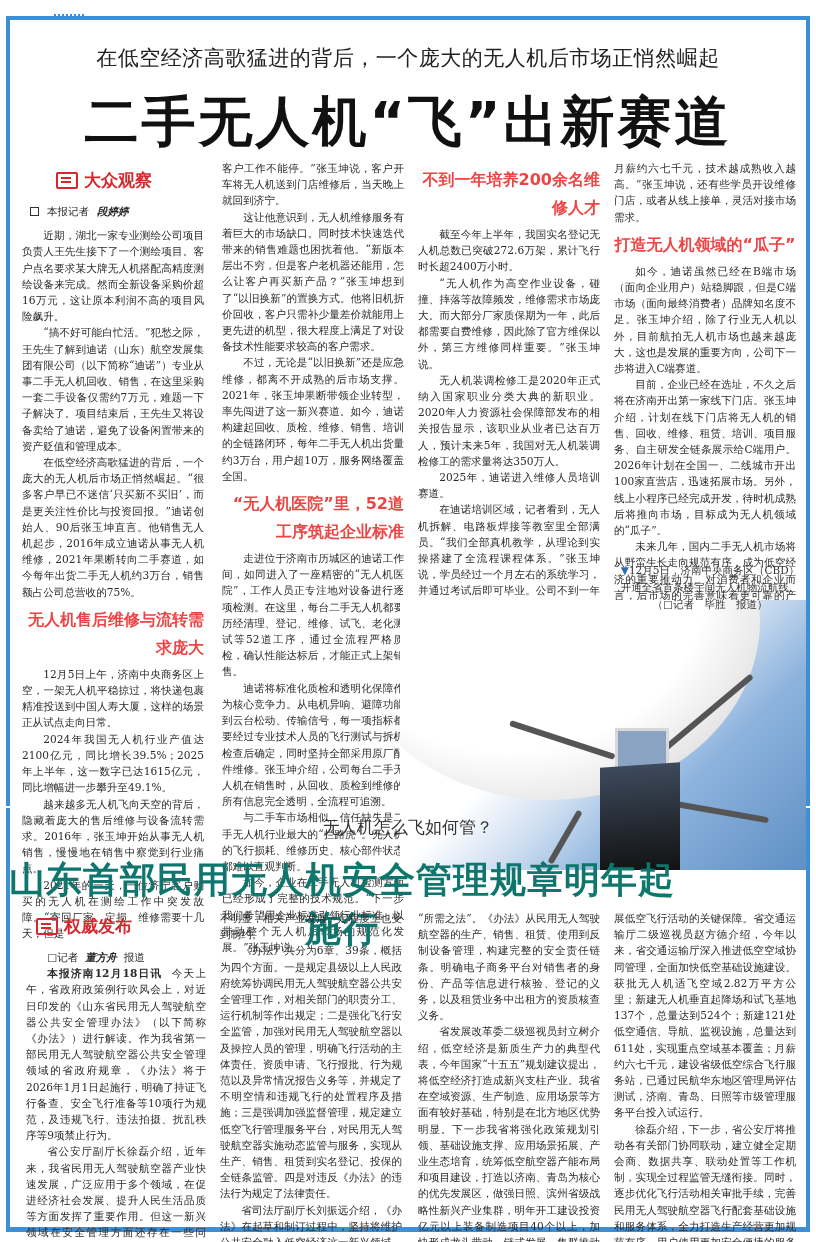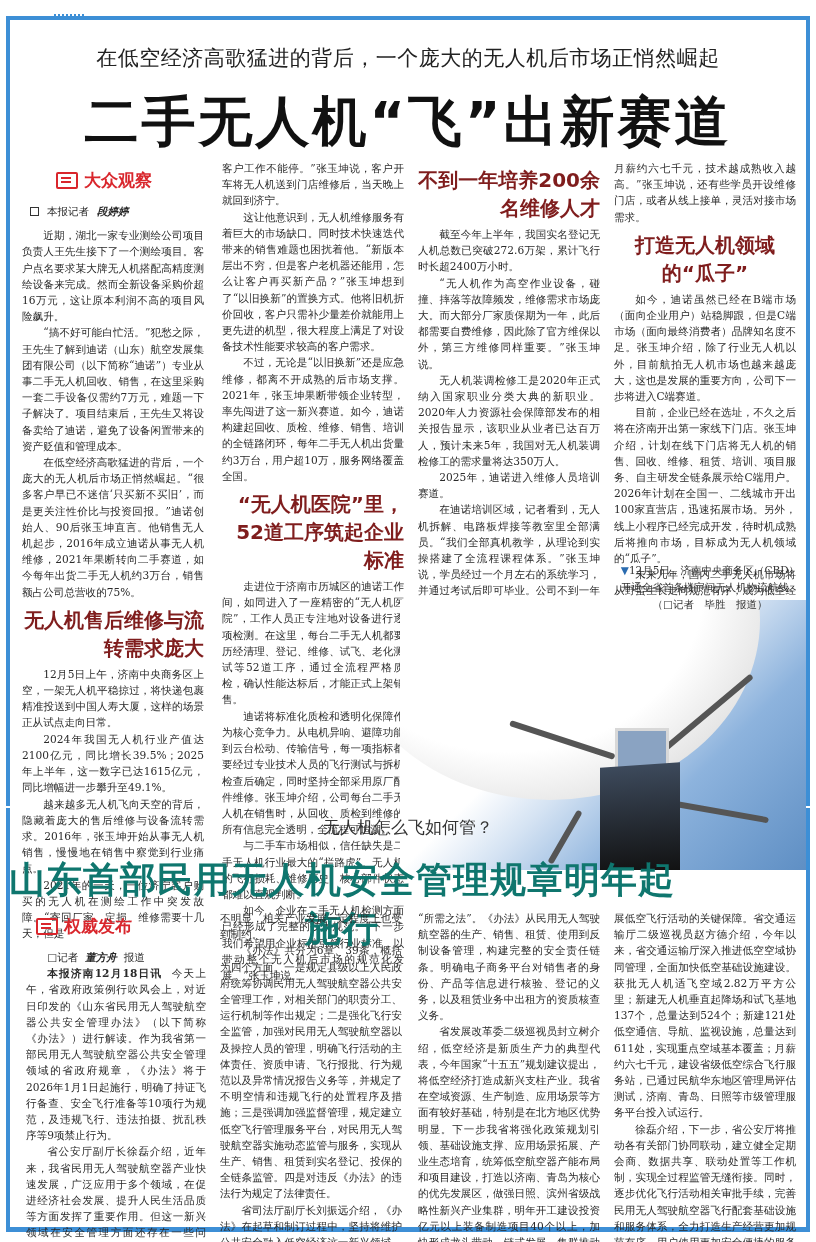--- a/index.html
+++ b/index.html
@@ -15,22 +15,22 @@
     border-left: 4px solid #3d8fd6; border-right: 4px solid #3d8fd6; border-bottom: 5px solid #3d8fd6; }
 
   .kicker { position: absolute; left: 0; top: 44px; width: 816px; text-align: center;
     font-family: "DejaVu Sans", sans-serif; font-size: 21px; color: #222; letter-spacing: 0.5px; }
   .headline { position: absolute; left: 0; top: 86px; width: 816px; text-align: center;
     font-family: "DejaVu Sans", sans-serif; font-weight: bold; font-size: 54px; color: #111; letter-spacing: 3px; }
 
   .col { position: absolute; font-size: 10.6px; line-height: 16.2px; text-align: justify; color: #2a2a2a; }
   .col p { text-indent: 2em; }
   .col p.noindent { text-indent: 0; }
-  .subhead { font-family: "DejaVu Sans", sans-serif; font-weight: bold; font-size: 20px; line-height: 28px;
-    color: #7f1d1d; margin: 6px 0 4px; }
+  .subhead { font-family: "DejaVu Sans", sans-serif; font-weight: bold; font-size: 16px; line-height: 28px;
+    color: #ef4444; margin: 6px 0 4px; }
   .subhead.right { text-align: right; }
   .subhead.center { text-align: center; }
 
   .brand { display: flex; align-items: center; gap: 6px; color: #d9262c; font-family: "DejaVu Sans", sans-serif;
     font-weight: bold; font-size: 17px; margin: 4px 0 14px 34px; }
   .brand .ico { width: 22px; height: 17px; border: 2px solid #d9262c; border-radius: 2px; position: relative; }
   .brand .ico::after { content: ""; position: absolute; left: 3px; top: 3px; width: 10px; height: 2px; background: #d9262c;
     box-shadow: 0 4px 0 #d9262c; }
   .byline { margin: 0 0 8px 8px; font-size: 10.5px; }
   .byline .box { display: inline-block; width: 9px; height: 9px; border: 1px solid #333; margin-right: 8px; vertical-align: -1px; }

